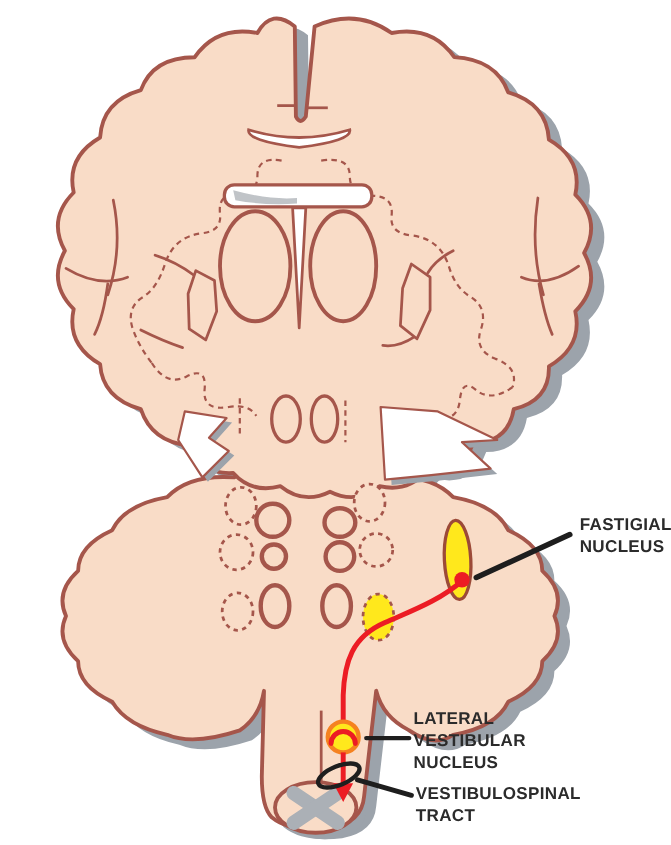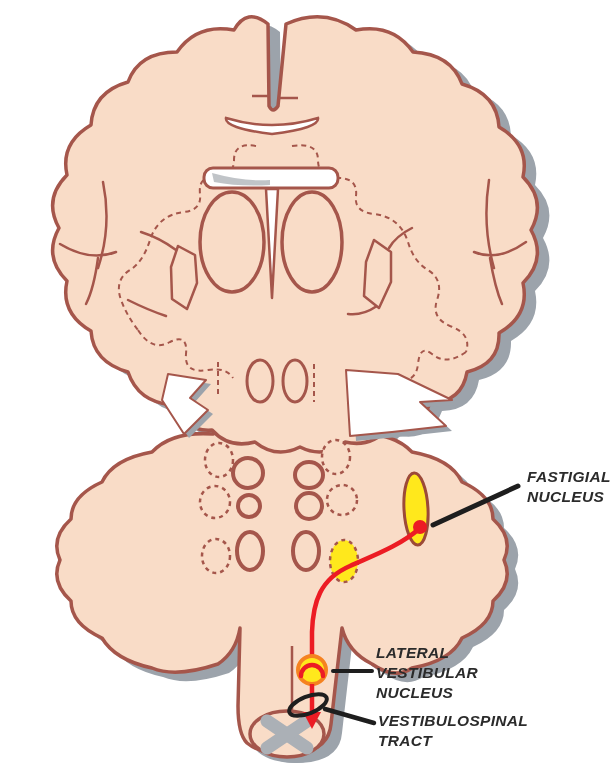--- a/index.html
+++ b/index.html
@@ -8,21 +8,21 @@
     --outline:#A5564B;
     --shadow:#9CA3AB;
     --yellow:#FFE81C;
     --red:#EC1C24;
     --orange:#F58220;
     --pointer:#1E1E1E;
     --labeltx:#2B2B2B;
     --graymat:#ABB0B6;
   }
   html,body{margin:0;padding:0;background:#fff;}
-  .stage{position:relative;width:610px;height:768px;background:#FFFFFF;overflow:hidden;font-style:italic;}
+  .stage{position:relative;width:610px;height:768px;background:#FFFFFF;overflow:hidden;}
   .stage svg{position:absolute;left:0;top:0;}
   .lbl{font-family:"Liberation Sans",sans-serif;font-weight:700;font-size:15.5px;
        letter-spacing:0.3px;fill:var(--labeltx);}
   .outl{stroke:var(--outline);fill:var(--tissue);}
 </style>
 </head>
 <body>
 
 <div class="stage">
 <svg width="610" height="768" viewBox="0 0 610 768">

